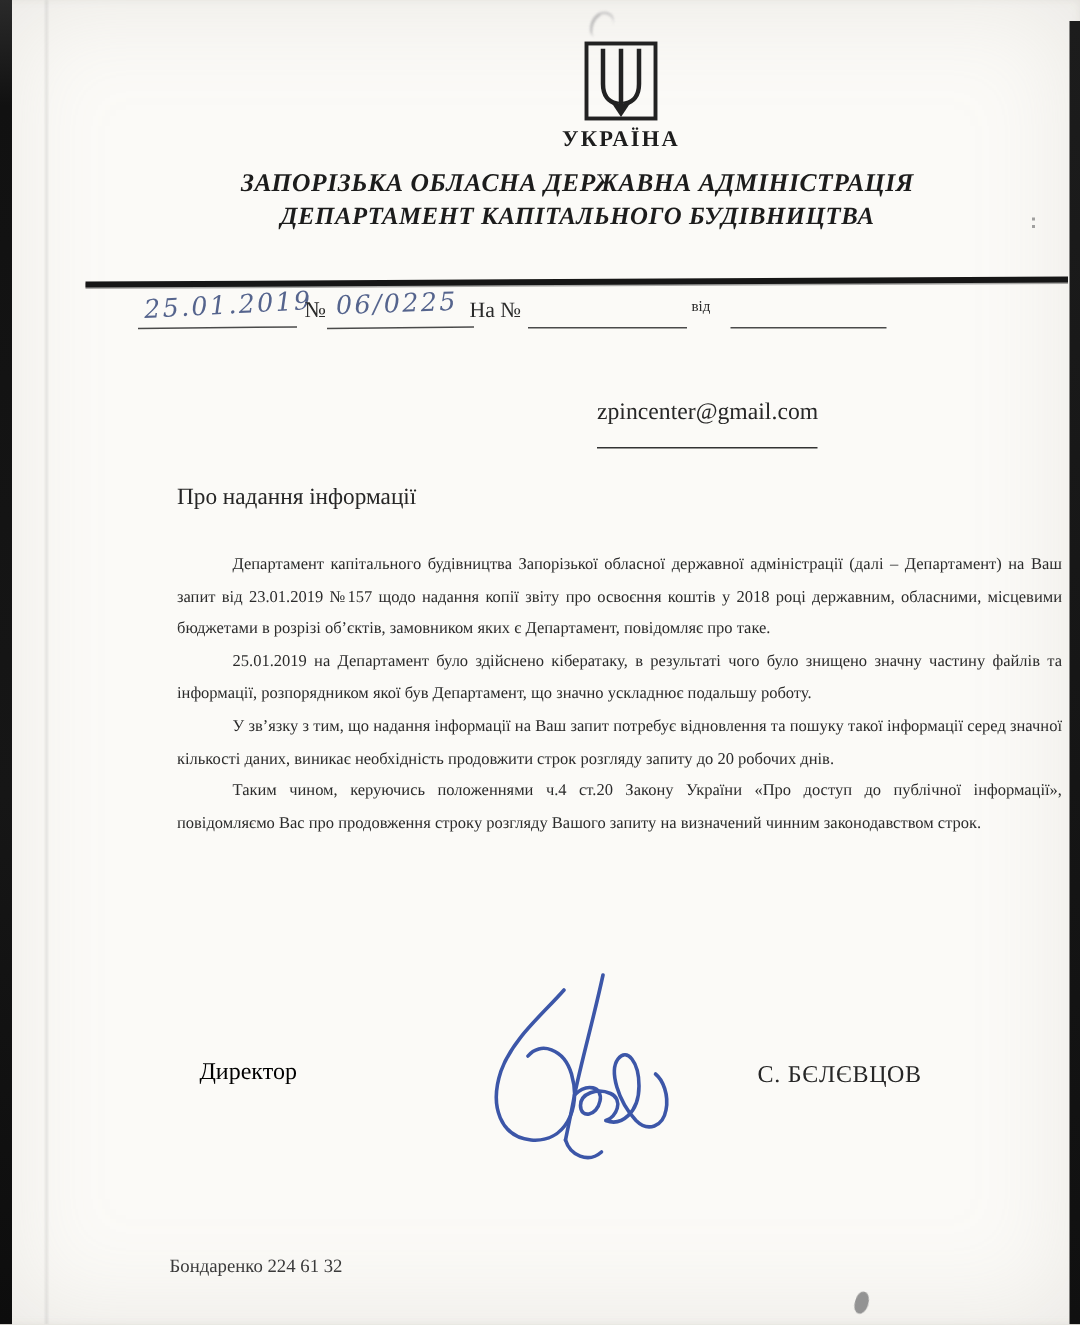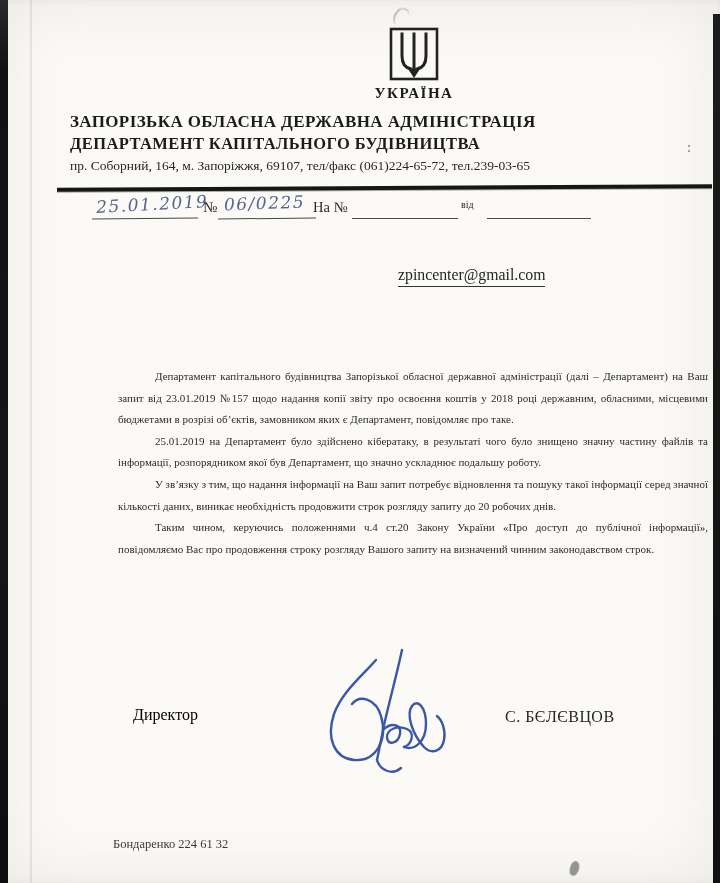--- a/index.html
+++ b/index.html
@@ -26,21 +26,21 @@
   .mark-colon{position:absolute;left:688px;top:145px;width:2px;height:2px;
     background:rgba(90,90,90,0.55);box-shadow:0 5px 0 rgba(90,90,90,0.55);}
   .blob-bottom{position:absolute;left:570px;top:861px;width:9px;height:15px;
     background:#939393;border-radius:45% 55% 50% 50%;transform:rotate(18deg);filter:blur(0.4px);}
   
   .emblem{position:absolute;left:386px;top:27px;width:56px;text-align:center;}
   .emblem svg{display:block;margin:0 auto;}
   .country{position:absolute;left:364px;top:85px;width:100px;text-align:center;
     font-weight:bold;font-size:15px;letter-spacing:1.5px;color:#1d1d1d;}
   
-  .org-block{position:absolute;left:70px;top:112px;width:630px;color:#1c1c1c;}
+  .org-block{position:absolute;left:70px;top:112px;width:630px;text-align:center;color:#1c1c1c;font-style:italic;}
   .org1{font-weight:bold;font-size:17px;letter-spacing:0.4px;line-height:20px;}
   .org2{font-weight:bold;font-size:16.5px;letter-spacing:0.4px;line-height:20px;margin-top:2px;}
   .addr{font-size:13.5px;margin-top:4px;color:#262626;}
   .mail{font-size:13px;margin-top:2px;color:#262626;}
   .rule{position:absolute;left:57px;top:186px;width:655px;height:4px;background:#161616;
     transform:rotate(-0.3deg);box-shadow:0 1px 0 rgba(20,20,20,0.35);}
   
   .hand{font-family:"DejaVu Serif", serif;font-style:italic;color:#55648d;letter-spacing:1.5px;}
   .ref-date{position:absolute;left:96px;top:194px;font-size:17px;transform:rotate(-3deg);}
   .ref-no-sign{position:absolute;left:203px;top:199px;font-size:15px;color:#2a2a2a;}
@@ -49,21 +49,21 @@
   .u1{left:92px;top:217px;width:106px;transform:rotate(-0.6deg);}
   .u2{left:218px;top:217px;width:98px;transform:rotate(-0.6deg);}
   .u3{left:352px;top:217px;width:106px;}
   .u4{left:487px;top:217px;width:104px;}
   .ref-reply{position:absolute;left:313px;top:199px;font-size:14.5px;color:#2a2a2a;}
   .ref-from{position:absolute;left:461px;top:199px;font-size:10px;color:#2a2a2a;}
   
   .recipient{position:absolute;left:398px;top:240px;width:310px;font-size:15.8px;line-height:21px;
     text-align:justify;color:#262626;}
   .recipient-email-wrap{margin-top:24px;text-align:left;}
-  .recipient-email{border-bottom:1.4px solid #333;padding-bottom:3px;text-align:right;}
+  .recipient-email{border-bottom:1.4px solid #333;padding-bottom:15px;text-align:right;}
   
   .subject{position:absolute;left:118px;top:323px;font-size:15.5px;color:#262626;}
   .body-block{position:absolute;left:118px;top:366px;width:590px;font-size:11px;
     line-height:21.6px;text-align:justify;color:#2b2b2b;}
   .body-block p{margin:0;text-indent:37px;}
   
   .sign-title{position:absolute;left:133px;top:706px;font-size:16px;color:#000000;}
   .sign-name{position:absolute;left:505px;top:708px;font-size:16px;letter-spacing:0.5px;color:#262626;}
   .sign-ink{position:absolute;left:310px;top:646px;width:170px;height:140px;}
   
@@ -90,40 +90,40 @@
         <path d="M37 7 V29 C37 37 33 41 28 42"></path>
       </g>
       <path d="M19 42 L25 51 L31 42 Z" fill="#222"></path>
     </svg>
   </div>
   <div class="country">УКРАЇНА</div>
 
   <div class="org-block">
     <div class="org1">ЗАПОРІЗЬКА ОБЛАСНА ДЕРЖАВНА АДМІНІСТРАЦІЯ</div>
     <div class="org2">ДЕПАРТАМЕНТ КАПІТАЛЬНОГО БУДІВНИЦТВА</div>
-    <div class="addr">пр. Соборний, 164, м. Запоріжжя, 69107, тел/факс (061)224-65-72, тел.239-03-65</div>
   </div>
   <div class="rule"></div>
 
   <div class="ref-date hand">25.01.2019</div>
   <div class="ref-no-sign">№</div>
   <div class="ref-number hand">06/0225</div>
   <div class="u u1"></div>
   <div class="u u2"></div>
   <div class="ref-reply">На №</div>
   <div class="u u3"></div>
   <div class="ref-from">від</div>
   <div class="u u4"></div>
 
   <div class="recipient">
     <div class="recipient-email-wrap">
       <span class="recipient-email">zpincenter@gmail.com</span>
     </div>
   </div>
 
+  <div class="subject">Про надання інформації</div>
 
   <div class="body-block">
     <p>Департамент капітального будівництва Запорізької обласної державної адміністрації (далі – Департамент) на Ваш запит від 23.01.2019 №157 щодо надання копії звіту про освоєння коштів у 2018 році державним, обласними, місцевими бюджетами в розрізі об’єктів, замовником яких є Департамент, повідомляє про таке.</p>
     <p>25.01.2019 на Департамент було здійснено кібератаку, в результаті чого було знищено значну частину файлів та інформації, розпорядником якої був Департамент, що значно ускладнює подальшу роботу.</p>
     <p>У зв’язку з тим, що надання інформації на Ваш запит потребує відновлення та пошуку такої інформації серед значної кількості даних, виникає необхідність продовжити строк розгляду запиту до 20 робочих днів.</p>
     <p>Таким чином, керуючись положеннями ч.4 ст.20 Закону України «Про доступ до публічної інформації», повідомляємо Вас про продовження строку розгляду Вашого запиту на визначений чинним законодавством строк.</p>
   </div>
 
   <div class="sign-title">Директор</div>
   <div class="sign-ink">

